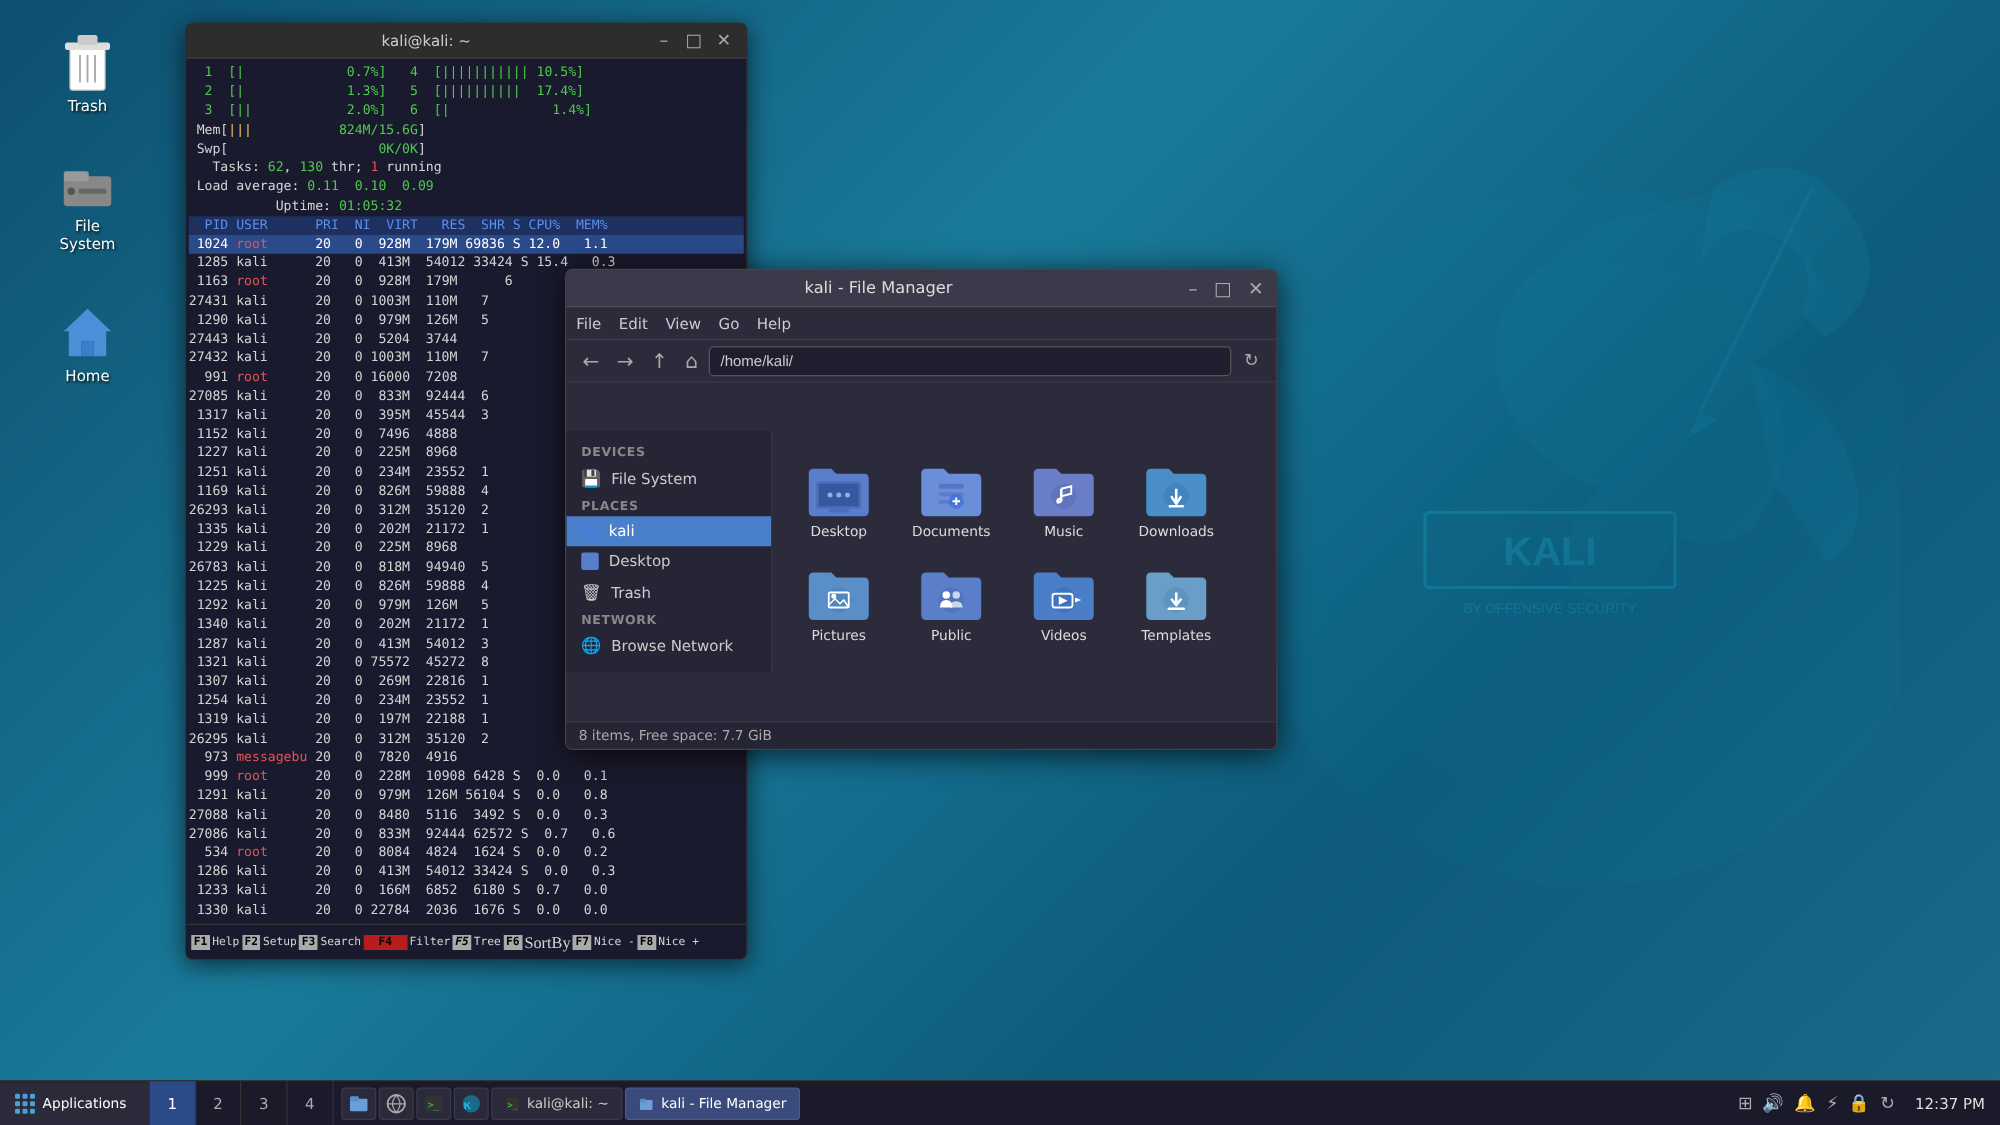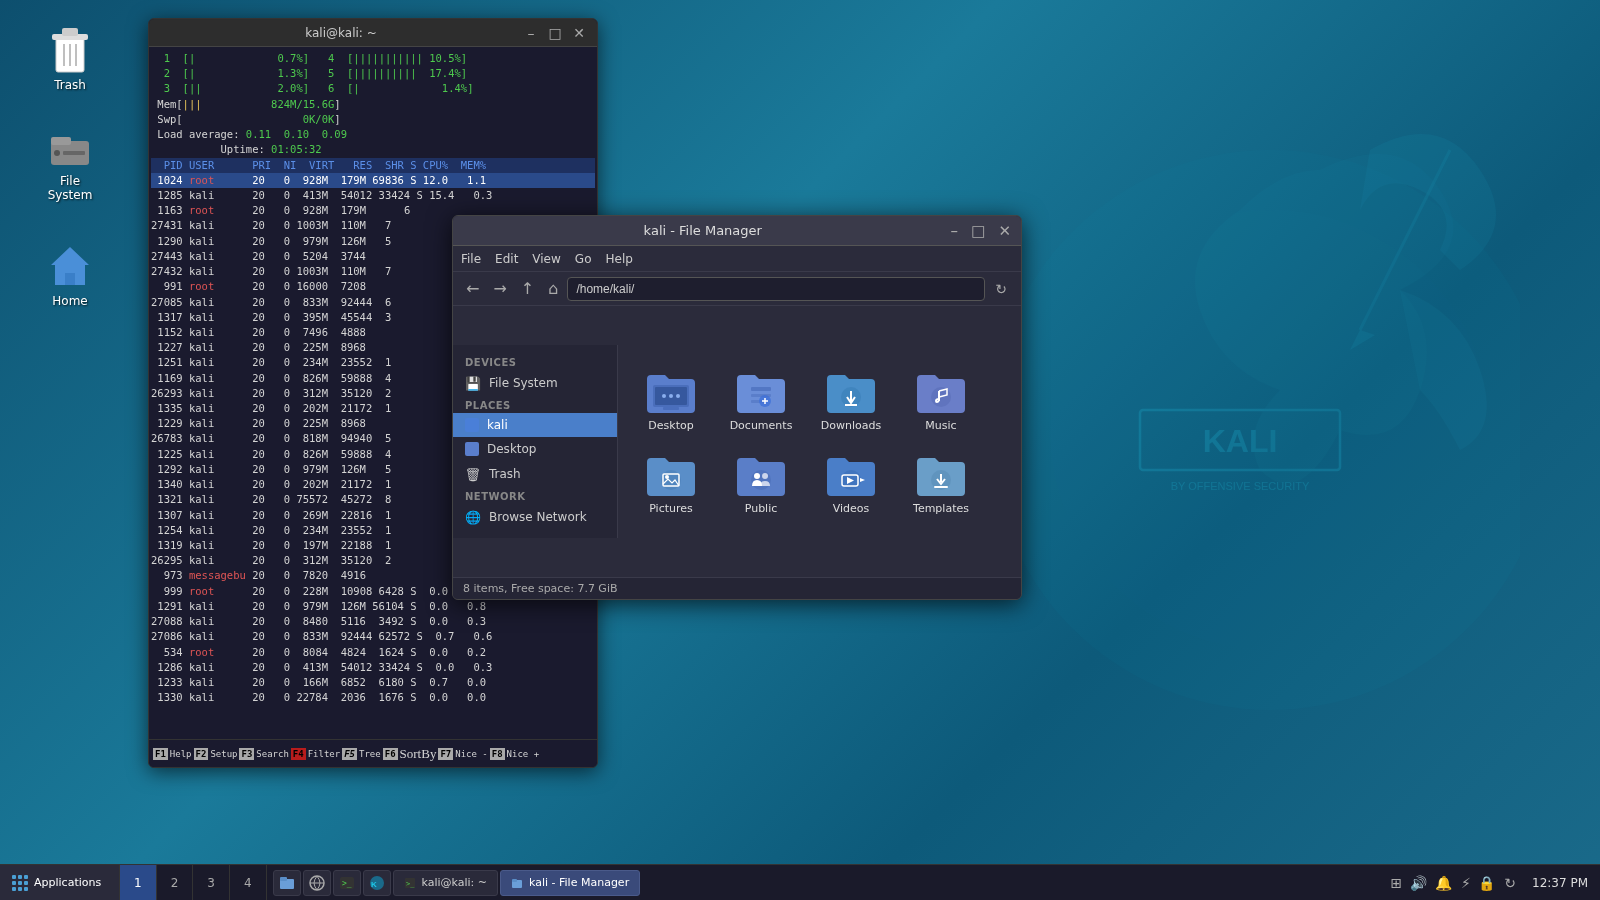--- a/index.html
+++ b/index.html
@@ -434,20 +434,21 @@
         <span class="terminal-ctrl-btn">✕</span>
       </div>
     </div>
     <div class="terminal-body">
 
       <div class="term-line" style="color:#4ec94e">  1  [<span style="color:#4ec94e">|</span><span style="color:#555">           </span>  <span style="color:#4ec94e">0.7%</span>]   4  [<span style="color:#4ec94e">|||||||||||</span> <span style="color:#4ec94e">10.5%</span>]</div>
       <div class="term-line" style="color:#4ec94e">  2  [<span style="color:#4ec94e">|</span><span style="color:#555">            </span> <span style="color:#4ec94e">1.3%</span>]   5  [<span style="color:#4ec94e">||||||||||</span>  <span style="color:#4ec94e">17.4%</span>]</div>
       <div class="term-line" style="color:#4ec94e">  3  [<span style="color:#4ec94e">||</span><span style="color:#555">           </span> <span style="color:#4ec94e">2.0%</span>]   6  [<span style="color:#4ec94e">|</span><span style="color:#555">            </span> <span style="color:#4ec94e">1.4%</span>]</div>
       <div class="term-line"><span style="color:#d4d4d4"> Mem[</span><span style="color:#e8c55a">|||</span><span style="color:#555">          </span><span style="color:#4ec94e"> 824M/15.6G</span><span style="color:#d4d4d4">]</span></div>
       <div class="term-line"><span style="color:#d4d4d4"> Swp[</span><span style="color:#555">                   </span><span style="color:#4ec94e">0K/0K</span><span style="color:#d4d4d4">]</span></div>
+      <div class="term-line" style="color:#d4d4d4">   Tasks: <span style="color:#4ec94e">62</span>, <span style="color:#4ec94e">130</span> thr; <span style="color:#e05555">1</span> running</div>
       <div class="term-line" style="color:#d4d4d4"> Load average: <span style="color:#4ec94e">0.11  0.10  0.09</span></div>
       <div class="term-line" style="color:#d4d4d4">           Uptime: <span style="color:#4ec94e">01:05:32</span></div>
       <div class="term-line" style="color:#5b8fe8; background:#1e3060">  PID USER      PRI  NI  VIRT   RES  SHR S CPU%  MEM%</div>
 
       <div class="term-line" style="background:#2a4a8a; color:#fff"> 1024 <span style="color:#e05555">root     </span> 20   0  928M  179M 69836 S 12.0   1.1</div>
       <div class="term-line" style="color:#d4d4d4"> 1285 kali      20   0  413M  54012 33424 S 15.4   0.3</div>
       <div class="term-line" style="color:#d4d4d4"> 1163 <span style="color:#e05555">root     </span> 20   0  928M  179M      6</div>
       <div class="term-line" style="color:#d4d4d4">27431 kali      20   0 1003M  110M   7</div>
       <div class="term-line" style="color:#d4d4d4"> 1290 kali      20   0  979M  126M   5</div>
       <div class="term-line" style="color:#d4d4d4">27443 kali      20   0  5204  3744</div>
@@ -459,20 +460,21 @@
       <div class="term-line" style="color:#d4d4d4"> 1227 kali      20   0  225M  8968</div>
       <div class="term-line" style="color:#d4d4d4"> 1251 kali      20   0  234M  23552  1</div>
       <div class="term-line" style="color:#d4d4d4"> 1169 kali      20   0  826M  59888  4</div>
       <div class="term-line" style="color:#d4d4d4">26293 kali      20   0  312M  35120  2</div>
       <div class="term-line" style="color:#d4d4d4"> 1335 kali      20   0  202M  21172  1</div>
       <div class="term-line" style="color:#d4d4d4"> 1229 kali      20   0  225M  8968</div>
       <div class="term-line" style="color:#d4d4d4">26783 kali      20   0  818M  94940  5</div>
       <div class="term-line" style="color:#d4d4d4"> 1225 kali      20   0  826M  59888  4</div>
       <div class="term-line" style="color:#d4d4d4"> 1292 kali      20   0  979M  126M   5</div>
       <div class="term-line" style="color:#d4d4d4"> 1340 kali      20   0  202M  21172  1</div>
+      <div class="term-line" style="color:#d4d4d4"> 1287 kali      20   0  413M  54012  3</div>
       <div class="term-line" style="color:#d4d4d4"> 1321 kali      20   0 75572  45272  8</div>
       <div class="term-line" style="color:#d4d4d4"> 1307 kali      20   0  269M  22816  1</div>
       <div class="term-line" style="color:#d4d4d4"> 1254 kali      20   0  234M  23552  1</div>
       <div class="term-line" style="color:#d4d4d4"> 1319 kali      20   0  197M  22188  1</div>
       <div class="term-line" style="color:#d4d4d4">26295 kali      20   0  312M  35120  2</div>
       <div class="term-line" style="color:#d4d4d4">  973 <span style="color:#e05555">messagebu</span> 20   0  7820  4916</div>
       <div class="term-line" style="color:#d4d4d4">  999 <span style="color:#e05555">root     </span> 20   0  228M  10908 6428 S  0.0   0.1</div>
       <div class="term-line" style="color:#d4d4d4"> 1291 kali      20   0  979M  126M 56104 S  0.0   0.8</div>
       <div class="term-line" style="color:#d4d4d4">27088 kali      20   0  8480  5116  3492 S  0.0   0.3</div>
       <div class="term-line" style="color:#d4d4d4">27086 kali      20   0  833M  92444 62572 S  0.7   0.6</div>
@@ -482,21 +484,21 @@
       <div class="term-line" style="color:#d4d4d4"> 1330 kali      20   0 22784  2036  1676 S  0.0   0.0</div>
     </div>
 
     <div class="terminal-footer">
       <span style="background:#aaa; color:#000; font-size:9px; font-family:monospace; padding:1px 2px; font-weight:bold;">F1</span>
         <span style="color:#d4d4d4; font-size:9px; font-family:monospace;">Help</span>
       <span style="background:#aaa; color:#000; font-size:9px; font-family:monospace; padding:1px 2px; font-weight:bold;">F2</span>
         <span style="color:#d4d4d4; font-size:9px; font-family:monospace;">Setup</span>
       <span style="background:#aaa; color:#000; font-size:9px; font-family:monospace; padding:1px 2px; font-weight:bold;">F3</span>
         <span style="color:#d4d4d4; font-size:9px; font-family:monospace;">Search</span>
-      <span style="background:#b91c1c; color:#000; font-size:9px; font-family:monospace; padding:1px 2px; font-weight:bold;">F4</span>
+      <span style="background:#b91c1c; color:#000; font-size:9px; font-family:monospace; padding:1px 12px; font-weight:bold;">F4</span>
         <span style="color:#d4d4d4; font-size:9px; font-family:monospace;">Filter</span>
       <span style="background:#aaa; color:#000; font-size:9px; font-family:monospace; padding:1px 2px; font-weight:bold;font-style:italic;">F5</span>
         <span style="color:#d4d4d4; font-size:9px; font-family:monospace;">Tree</span>
       <span style="background:#aaa; color:#000; font-size:9px; font-family:monospace; padding:1px 2px; font-weight:bold;">F6</span>
         <span style="color:#d4d4d4; font-size:13px; font-family:Liberation Serif, serif;">SortBy</span>
       <span style="background:#aaa; color:#000; font-size:9px; font-family:monospace; padding:1px 2px; font-weight:bold;">F7</span>
         <span style="color:#d4d4d4; font-size:9px; font-family:monospace;">Nice -</span>
       <span style="background:#aaa; color:#000; font-size:9px; font-family:monospace; padding:1px 2px; font-weight:bold;">F8</span>
         <span style="color:#d4d4d4; font-size:9px; font-family:monospace;">Nice +</span>
     </div>
@@ -578,37 +580,37 @@
             <rect x="16" y="31" width="14" height="3" rx="1" fill="#4a6ebc" opacity="0.5"></rect>
 
             <circle cx="30" cy="32" r="6" fill="#3a6ed8" opacity="0.7"></circle>
             <path d="M27 32 L33 32 M30 29 L30 35" stroke="white" stroke-width="1.5"></path>
           </svg>
           <span class="fm-folder-label">Documents</span>
         </div>
 
         <div class="fm-folder">
           <svg class="fm-folder-icon" viewBox="0 0 52 46" xmlns="http://www.w3.org/2000/svg">
+            <path d="M2 10 Q2 6 6 6 L20 6 L24 10 L46 10 Q50 10 50 14 L50 40 Q50 44 46 44 L6 44 Q2 44 2 40 Z" fill="#6a7ec8"></path>
+            <circle cx="26" cy="28" r="10" fill="#5a6eb8" opacity="0.6"></circle>
+
+            <path d="M24 22 L24 32 M24 32 Q21 34 21 32 Q21 30 24 30" stroke="white" stroke-width="2" fill="none"></path>
+            <path d="M24 22 L32 20 L32 26 L24 28" stroke="white" stroke-width="1.5" fill="none"></path>
+          </svg>
+          <span class="fm-folder-label">Music</span>
+        </div>
+
+        <div class="fm-folder">
+          <svg class="fm-folder-icon" viewBox="0 0 52 46" xmlns="http://www.w3.org/2000/svg">
             <path d="M2 10 Q2 6 6 6 L20 6 L24 10 L46 10 Q50 10 50 14 L50 40 Q50 44 46 44 L6 44 Q2 44 2 40 Z" fill="#4a8ec8"></path>
             <circle cx="26" cy="28" r="10" fill="#3a7eb8" opacity="0.6"></circle>
             <path d="M26 22 L26 32 M22 28 L26 34 L30 28" stroke="white" stroke-width="2" fill="none"></path>
             <line x1="20" y1="36" x2="32" y2="36" stroke="white" stroke-width="2"></line>
           </svg>
           <span class="fm-folder-label">Downloads</span>
-        </div>
-
-        <div class="fm-folder">
-          <svg class="fm-folder-icon" viewBox="0 0 52 46" xmlns="http://www.w3.org/2000/svg">
-            <path d="M2 10 Q2 6 6 6 L20 6 L24 10 L46 10 Q50 10 50 14 L50 40 Q50 44 46 44 L6 44 Q2 44 2 40 Z" fill="#6a7ec8"></path>
-            <circle cx="26" cy="28" r="10" fill="#5a6eb8" opacity="0.6"></circle>
-
-            <path d="M24 22 L24 32 M24 32 Q21 34 21 32 Q21 30 24 30" stroke="white" stroke-width="2" fill="none"></path>
-            <path d="M24 22 L32 20 L32 26 L24 28" stroke="white" stroke-width="1.5" fill="none"></path>
-          </svg>
-          <span class="fm-folder-label">Music</span>
         </div>
 
         <div class="fm-folder">
           <svg class="fm-folder-icon" viewBox="0 0 52 46" xmlns="http://www.w3.org/2000/svg">
             <path d="M2 10 Q2 6 6 6 L20 6 L24 10 L46 10 Q50 10 50 14 L50 40 Q50 44 46 44 L6 44 Q2 44 2 40 Z" fill="#5a8ec8"></path>
             <circle cx="26" cy="28" r="10" fill="#4a7eb8" opacity="0.6"></circle>
 
             <rect x="18" y="22" width="16" height="12" rx="1" fill="none" stroke="white" stroke-width="1.5"></rect>
             <circle cx="22" cy="25" r="2" fill="white"></circle>
             <path d="M18 32 L23 27 L27 31 L30 28 L34 34" stroke="white" stroke-width="1.2" fill="none"></path>

